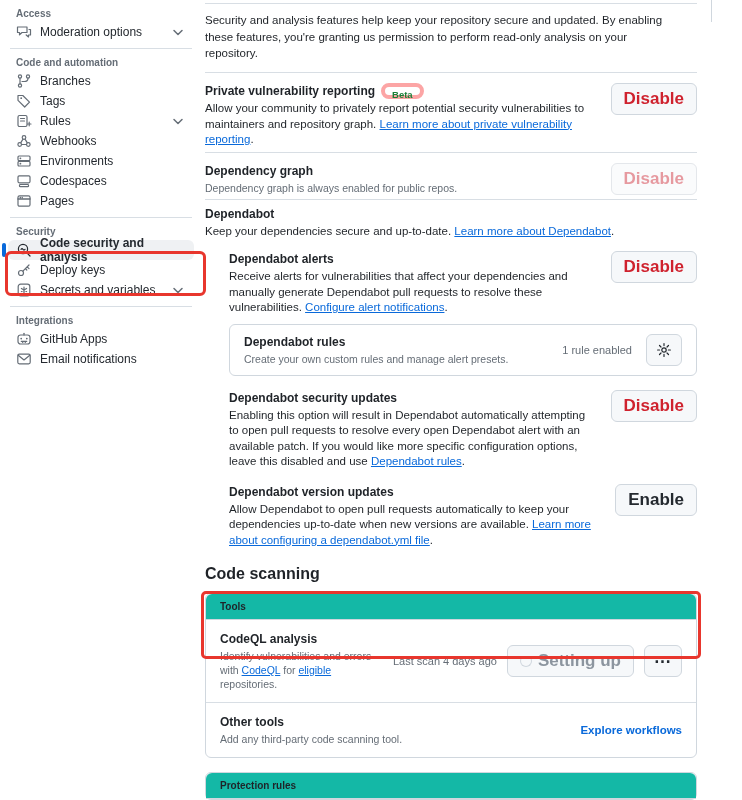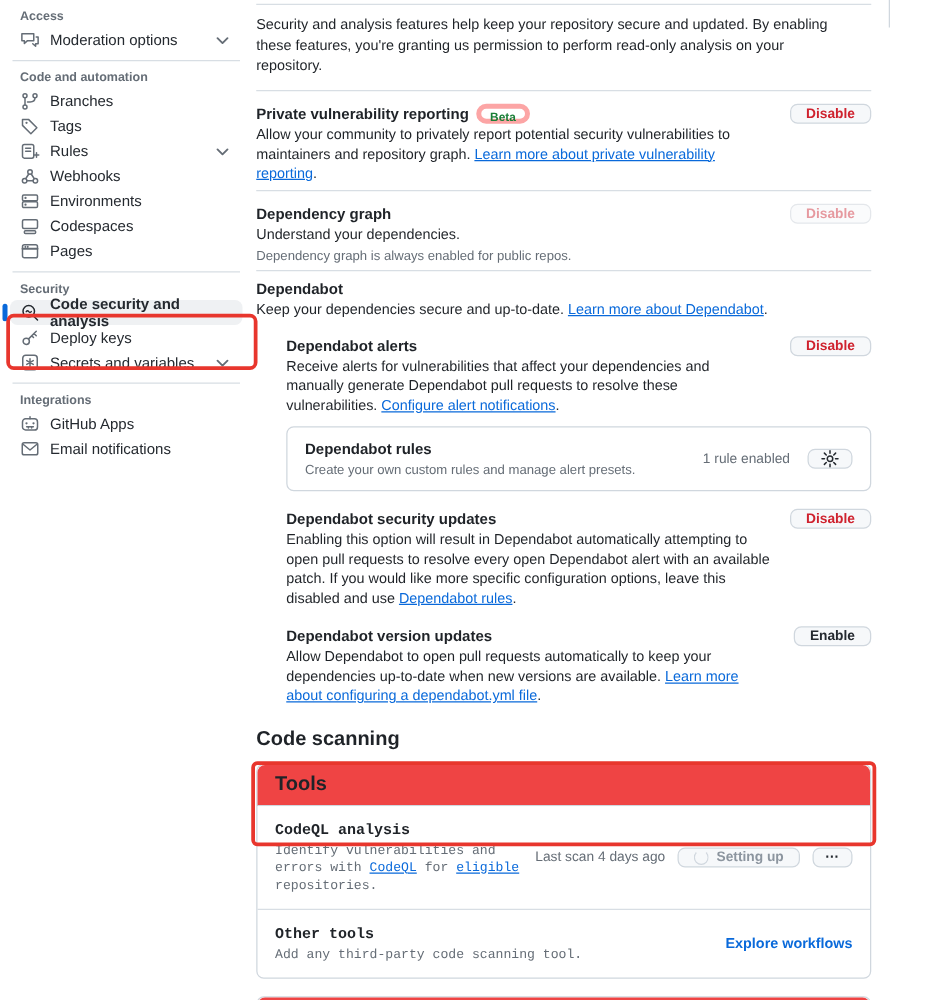--- a/index.html
+++ b/index.html
@@ -29,45 +29,45 @@
   .hr { border:none; border-top:1px solid #d8dee4; }
   .frow { display:flex; justify-content:space-between; align-items:flex-start; gap:16px; }
   .fleft { max-width:425px; }
   .ftitle { font-size:12px; font-weight:700; line-height:16px; display:flex; align-items:center; gap:6px; }
   .fdesc { line-height:15.5px; margin-top:2px; }
   .fnote { font-size:10.5px; color:#656d76; line-height:14px; margin-top:2px; }
   .sec { padding:10px 0 4px; }
   .sub { margin-left:24px; }
 
   .btn { display:inline-flex; align-items:center; gap:6px; background:#f6f8fa;
-    border:1px solid #d0d7de; border-radius:6px; font-family:inherit; font-size:11px;
-    font-weight:600; color:#24292f; padding:3px 12px; height:16px; cursor:pointer; white-space:nowrap; }
+    border:1px solid #d0d7de; border-radius:6px; font-family:inherit; font-size:17px;
+    font-weight:600; color:#24292f; padding:3px 12px; height:32px; cursor:pointer; white-space:nowrap; }
   .btn.danger { color:#cf222e; }
   .btn.danger-disabled { color:rgba(207,34,46,0.45); border-color:#e4e7eb; background:#fafbfc; }
   .btn.ghost { color:#8c959f; }
   .btn.icon-btn { padding:3px 9px; }
   .spinner { width:12px; height:12px; border:1.6px solid #d0d7de; border-top-color:#f6f8fa;
     border-radius:50%; display:inline-block; }
   .kebab { font-weight:700; letter-spacing:1px; color:#24292f; }
 
   .badge-beta { font-size:9.5px; font-weight:600; color:#1a7f37; border:4px solid #fca5a5;
     border-radius:999px; padding:0 7px; line-height:15px; height:16px; display:inline-block; }
 
   .card { display:flex; justify-content:space-between; align-items:center; gap:12px;
     border:1px solid #d0d7de; border-radius:6px; padding:9px 14px; margin-top:8px; }
   .card-right { display:flex; align-items:center; gap:14px; flex-shrink:0; }
   .muted { color:#656d76; font-size:11px; }
 
   .box { border:1px solid #d0d7de; border-radius:6px; position:relative; }
-  .box-header { background:#ef4444; border-bottom:1px solid #d0d7de; padding:7px 14px;
-    font-size:16px; font-weight:700; border-radius:6px 6px 0 0; }
+  .box-header { background:#14b8a6; border-bottom:1px solid #d0d7de; padding:7px 14px;
+    font-size:10px; font-weight:700; border-radius:6px 6px 0 0; }
   .box-row { display:flex; justify-content:space-between; align-items:center; gap:12px;
     padding:11px 14px; }
   .box-row + .box-row { border-top:1px solid #d8dee4; }
-  .box-row .fleft { max-width:360px;font-family:Liberation Mono, monospace; }
+  .box-row .fleft { max-width:360px; }
   .row-right { display:flex; align-items:center; gap:10px; flex-shrink:0; }
   .link-strong { font-weight:600; text-decoration:none; font-size:11.5px; }
 
   .h2 { font-size:16px; font-weight:600; line-height:20px; }
   .h2sub { color:#656d76; margin-top:3px; line-height:15px; }
 
   
   .annot { position:absolute; border:3px solid #e8362d; border-radius:6px;
     pointer-events:none; z-index:50; background:transparent; }
   .annot1 { left:5px; top:251px; width:201px; height:45px; }
@@ -233,21 +233,20 @@
     </div>
   </section>
   <hr class="hr">
 
   <section class="sec">
     <div class="frow">
       <div class="fleft">
         <div class="ftitle">
             <span>Dependency graph</span>
           </div>
-        <div class="fdesc">Understand your dependencies.</div>
         <div class="fnote">Dependency graph is always enabled for public repos.</div>
       </div>
       <button class="btn danger-disabled">Disable</button>
     </div>
   </section>
   <hr class="hr">
 
   <section class="sec" style="padding-top:6px">
     <div class="ftitle">
         <span>Dependabot</span>

